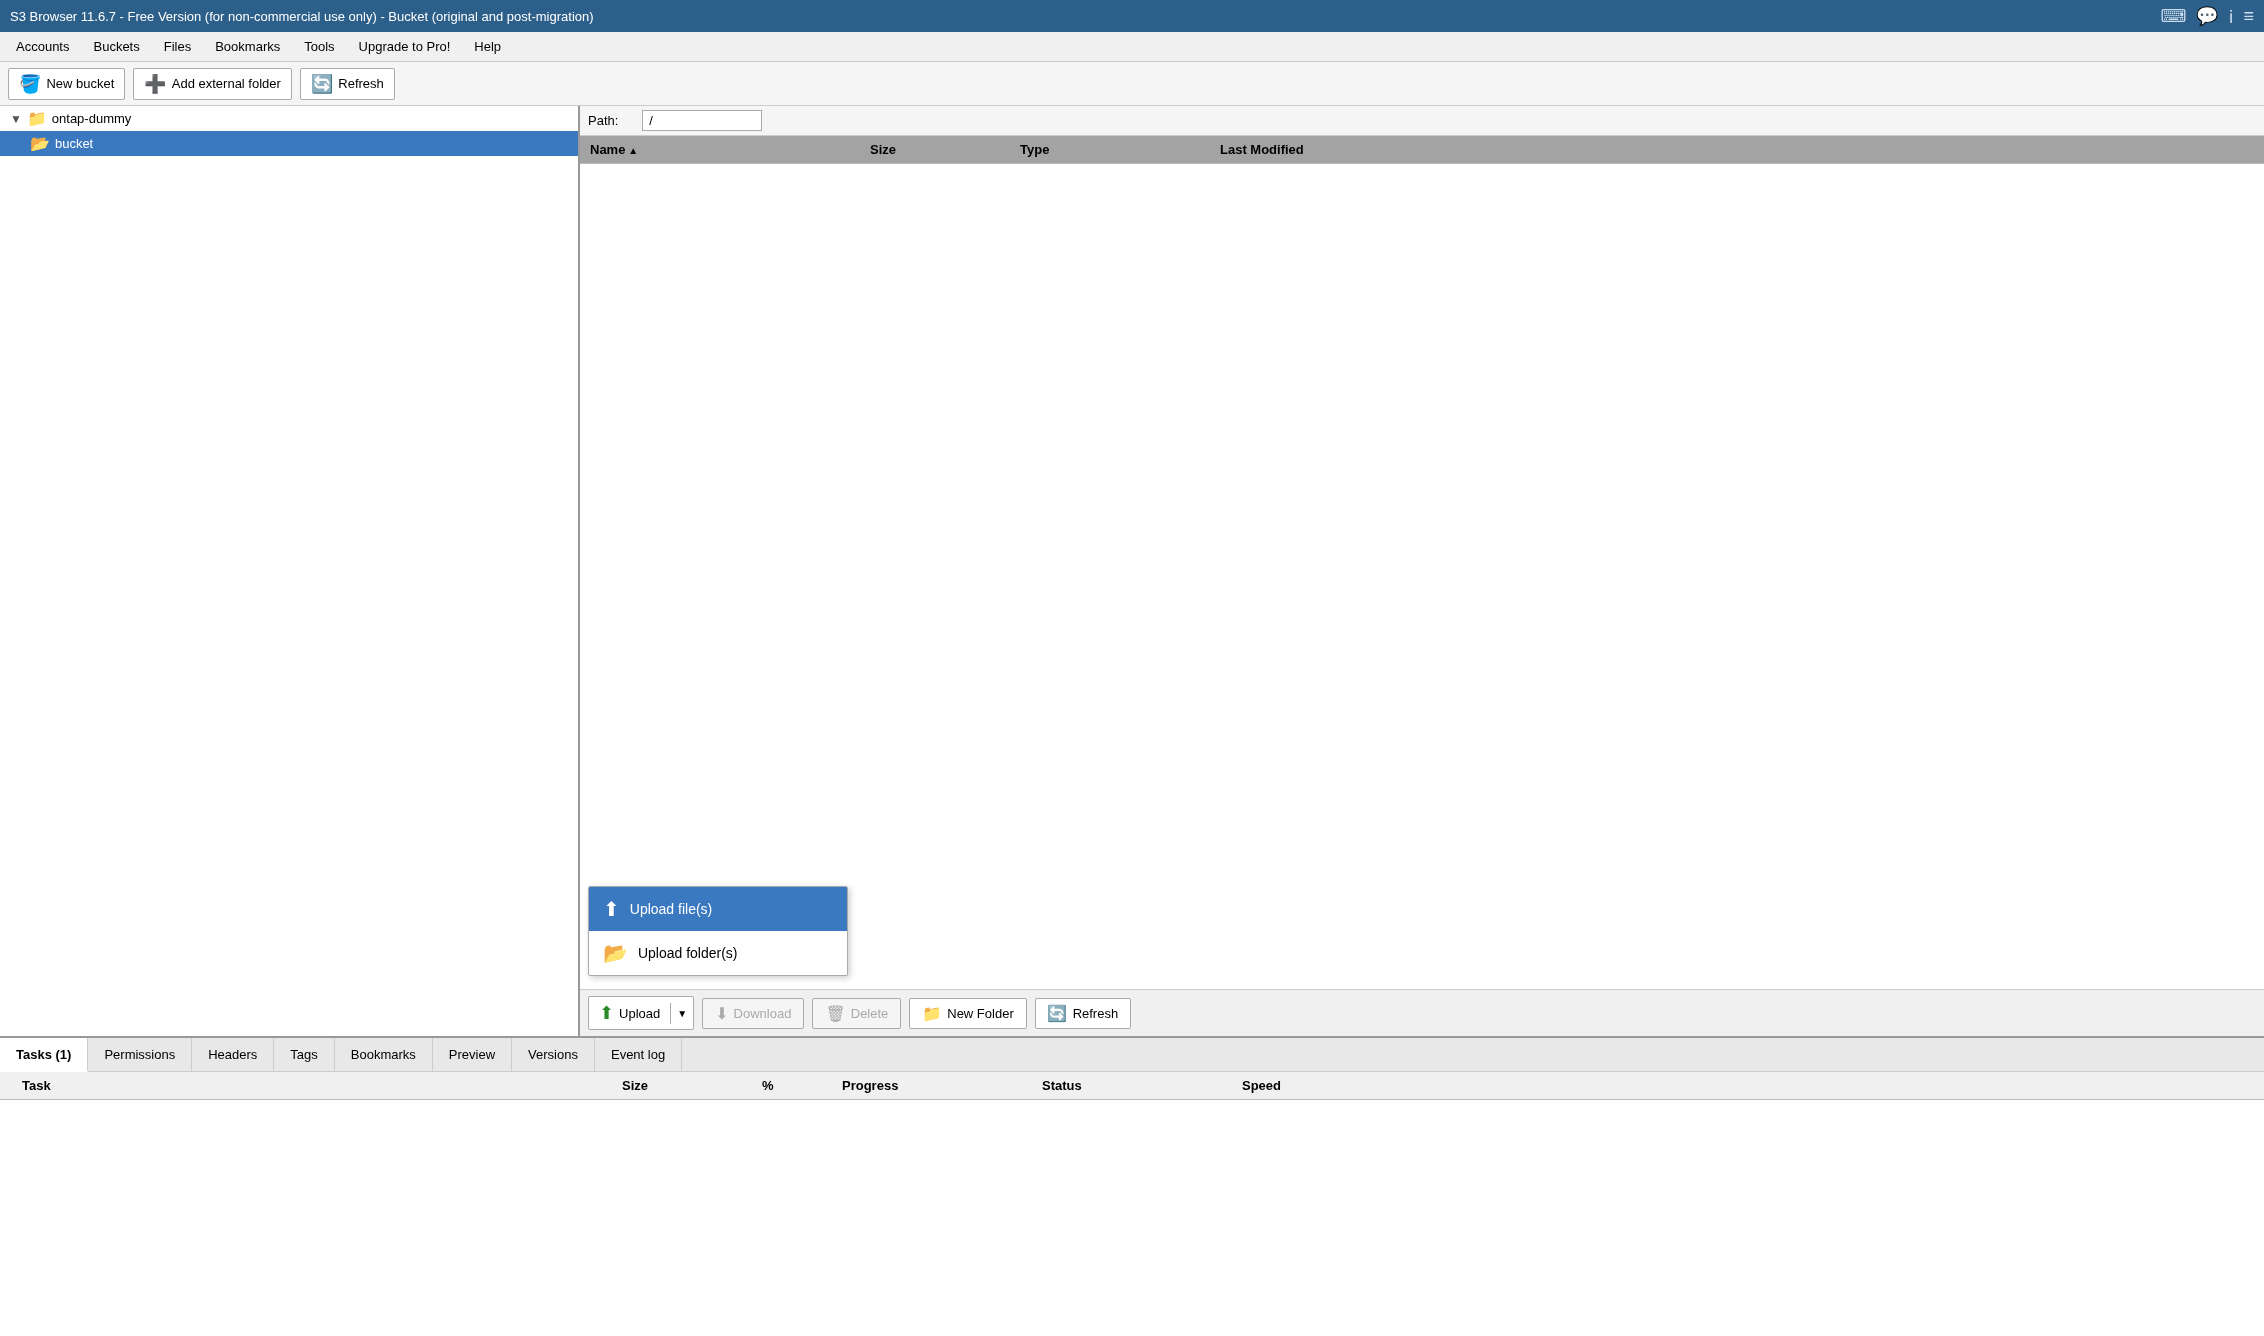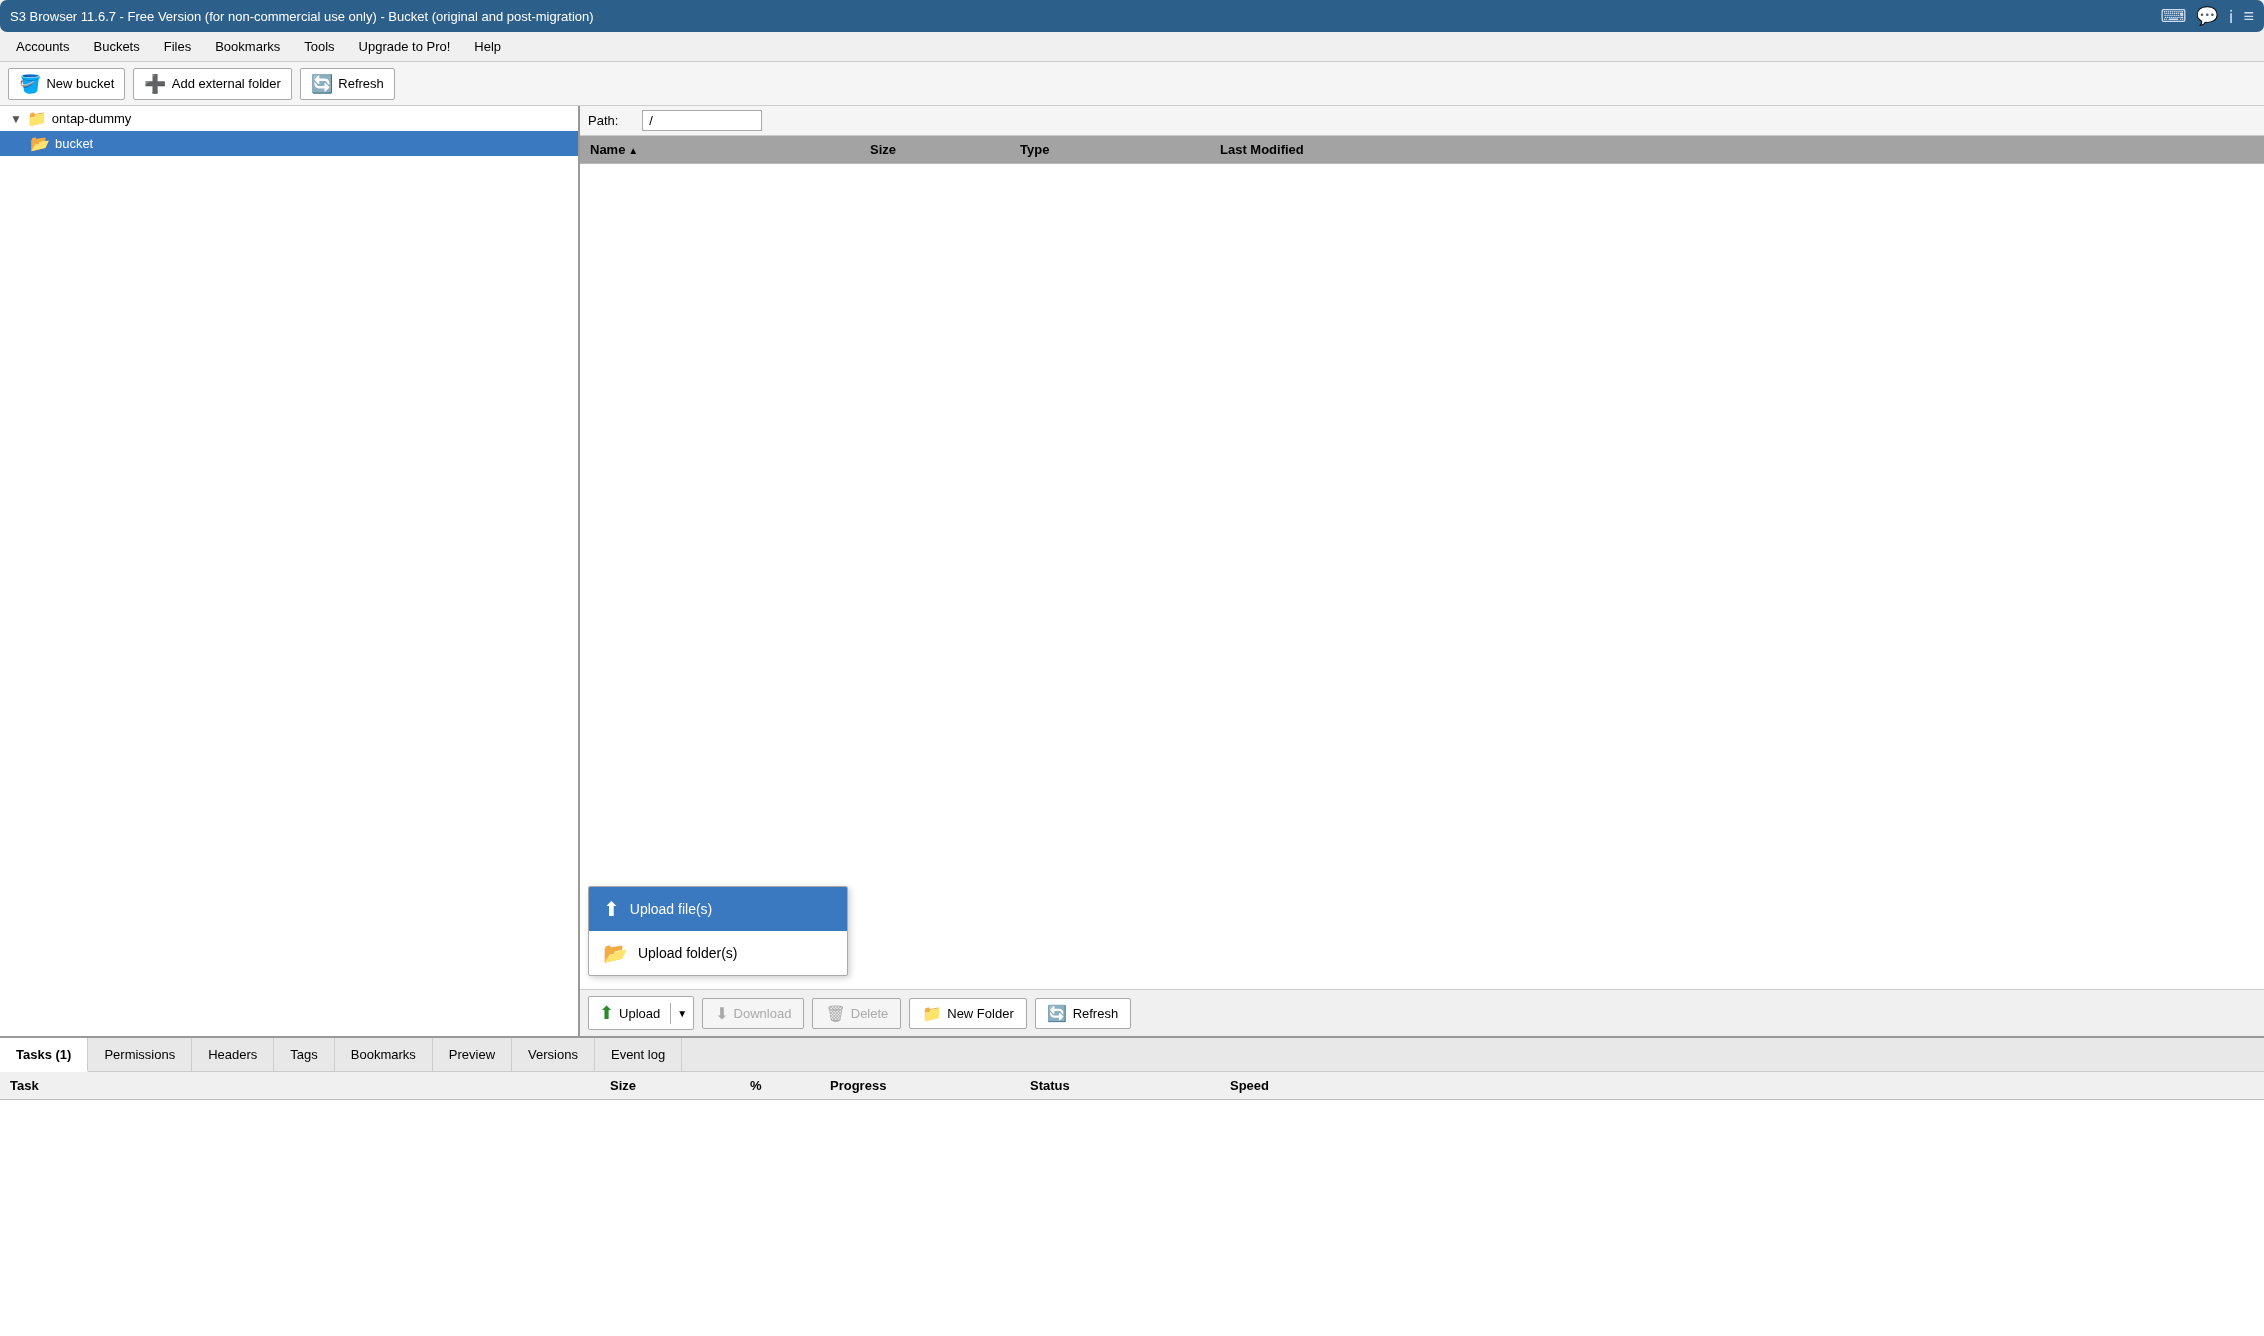--- a/index.html
+++ b/index.html
@@ -15,21 +15,20 @@
 
     
     #title-bar {
       background: #2c5f8a;
       color: #fff;
       height: 32px;
       display: flex;
       align-items: center;
       padding: 0 10px;
       font-size: 13px;
-      border-radius: 7px;
     }
     #title-bar-icons {
       margin-left: auto;
       display: flex;
       gap: 10px;
       align-items: center;
     }
     .title-icon {
       color: #cde;
       font-size: 18px;
@@ -252,21 +251,21 @@
 
     #tasks-body {
       flex: 1;
       overflow: auto;
     }
     #tasks-header {
       display: flex;
       background: #f0f0f0;
       border-bottom: 1px solid #bbb;
       font-weight: bold;
-      padding: 4px 0;
+      padding: 4px 12px;
       justify-content: space-between;
     }
     .tcol-task { width: 600px; padding: 2px 10px; }
     .tcol-size { width: 140px; padding: 2px 10px; }
     .tcol-pct { width: 80px; padding: 2px 10px; }
     .tcol-progress { width: 200px; padding: 2px 10px; }
     .tcol-status { width: 200px; padding: 2px 10px; }
     .tcol-speed { flex: 1; padding: 2px 10px; }
 
     

